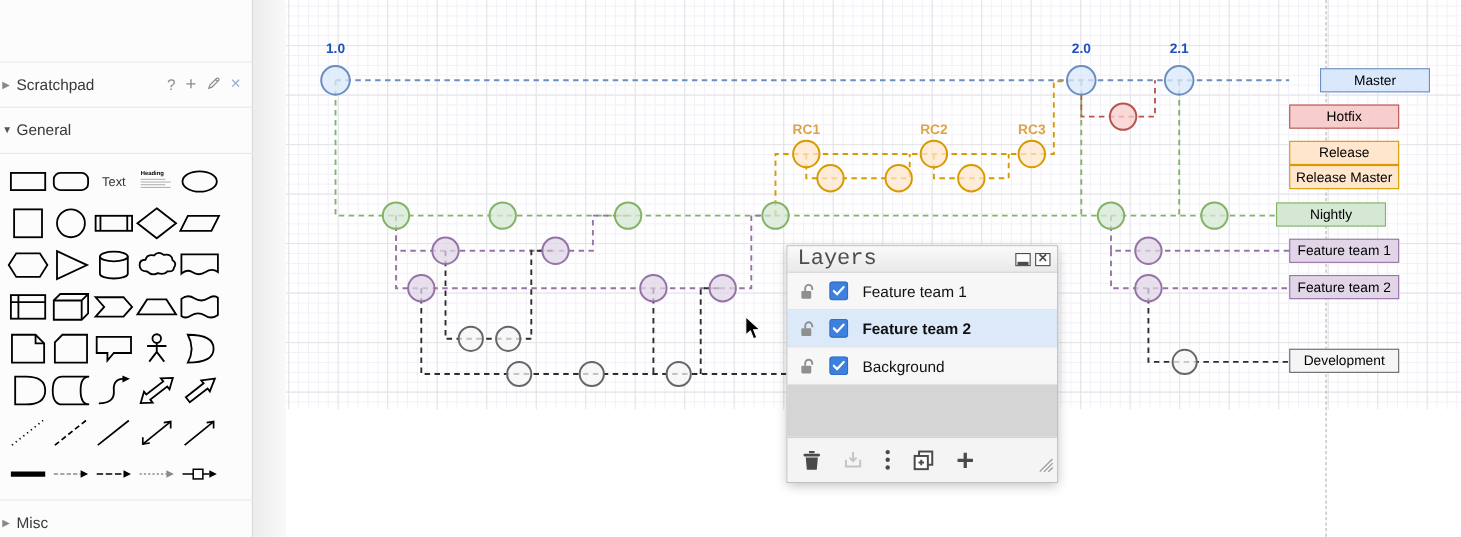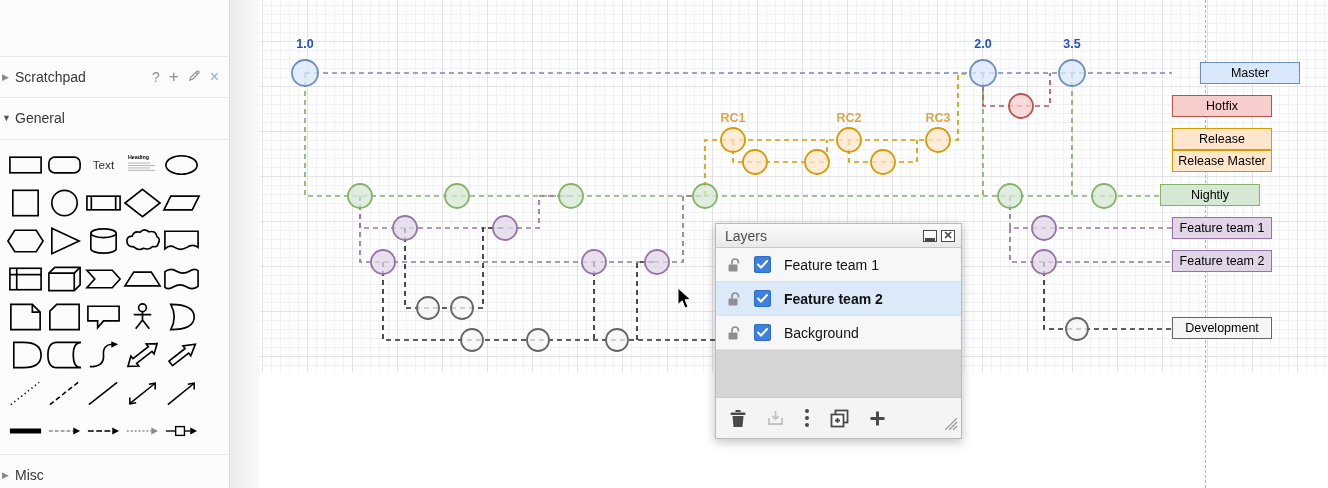--- a/index.html
+++ b/index.html
@@ -51,21 +51,21 @@
                   color:#000; white-space:nowrap; }
 
   
   #layers-panel { position:absolute; left:715px; top:223px; width:247px; height:216px;
                   background:#fff; border:1px solid #b9b9b9;
                   box-shadow:0 3px 10px rgba(0,0,0,0.25); z-index:10;
                   display:flex; flex-direction:column; }
   #layers-titlebar { height:24px; background:linear-gradient(#fafafa,#e9e9e9);
                      border-bottom:1px solid #c8c8c8; display:flex; align-items:center;
                      padding:0 6px 0 9px; }
-  #layers-title { font-size:14px; color:#4d4d4d; flex:1; }
+  #layers-title { font-size:20px; color:#4d4d4d; flex:1;font-family:Liberation Mono, monospace; }
   .win-btn { width:14px; height:12px; border:1.6px solid #4a4a4a; margin-left:4px;
              position:relative; cursor:pointer; background:#fff; }
   #min-btn .bar { position:absolute; left:1px; right:1px; bottom:0px; height:2.2px; background:#4a4a4a; }
   #close-btn { display:flex; align-items:center; justify-content:center;
                font-size:11px; font-weight:bold; color:#4a4a4a; line-height:1; }
   #layers-rows { }
   .layer-row { height:34px; display:flex; align-items:center; padding-left:11px;
                border-bottom:1px solid #e2e2e2; background:#f7f7f7; cursor:pointer; }
   .layer-row.selected { background:#dbe9f9; }
   .layer-row.selected .layer-name { font-weight:bold; }
@@ -394,21 +394,21 @@
       <circle cx="168" cy="308" r="11" fill="#f5f5f5" fill-opacity="0.75" stroke="#666666" stroke-width="1.8"></circle>
       <circle cx="202" cy="308" r="11" fill="#f5f5f5" fill-opacity="0.75" stroke="#666666" stroke-width="1.8"></circle>
       <circle cx="212" cy="340" r="11" fill="#f5f5f5" fill-opacity="0.75" stroke="#666666" stroke-width="1.8"></circle>
       <circle cx="278" cy="340" r="11" fill="#f5f5f5" fill-opacity="0.75" stroke="#666666" stroke-width="1.8"></circle>
       <circle cx="357" cy="340" r="11" fill="#f5f5f5" fill-opacity="0.75" stroke="#666666" stroke-width="1.8"></circle>
       <circle cx="817" cy="329" r="11" fill="#f5f5f5" fill-opacity="0.75" stroke="#666666" stroke-width="1.8"></circle>
     </svg>
   <div id="labels-layer">
       <div class="tag" style="left: 45px; top: 44px; color: rgb(31, 82, 189);">1.0</div>
       <div class="tag" style="left: 723px; top: 44px; color: rgb(31, 82, 189);">2.0</div>
-      <div class="tag" style="left: 812px; top: 44px; color: rgb(31, 82, 189);">3.5</div>
+      <div class="tag" style="left: 812px; top: 44px; color: rgb(31, 82, 189);">2.1</div>
       <div class="tag" style="left: 473px; top: 118px; color: rgb(221, 164, 72);">RC1</div>
       <div class="tag" style="left: 589px; top: 118px; color: rgb(221, 164, 72);">RC2</div>
       <div class="tag" style="left: 678px; top: 118px; color: rgb(221, 164, 72);">RC3</div>
       <div class="branch-label" style="left: 912px; top: 62px; background: rgb(218, 232, 252); border: 1.5px solid rgb(108, 142, 191); margin-left: 28px;">Master</div>
       <div class="branch-label" style="left: 912px; top: 95px; background: rgb(248, 206, 204); border: 1.5px solid rgb(184, 84, 80);">Hotfix</div>
       <div class="branch-label" style="left: 912px; top: 128px; background: rgb(255, 230, 204); border: 1.5px solid rgb(215, 155, 0);">Release</div>
       <div class="branch-label" style="left: 912px; top: 150px; background: rgb(255, 230, 204); border: 1.5px solid rgb(215, 155, 0);">Release Master</div>
       <div class="branch-label" style="left: 868px; top: 184px; background: rgb(213, 232, 212); border: 1.5px solid rgb(130, 179, 102); margin-left: 32px;">Nightly</div>
       <div class="branch-label" style="left: 912px; top: 217px; background: rgb(225, 213, 231); border: 1.5px solid rgb(150, 115, 166);">Feature team 1</div>
       <div class="branch-label" style="left: 912px; top: 250px; background: rgb(225, 213, 231); border: 1.5px solid rgb(150, 115, 166);">Feature team 2</div>

